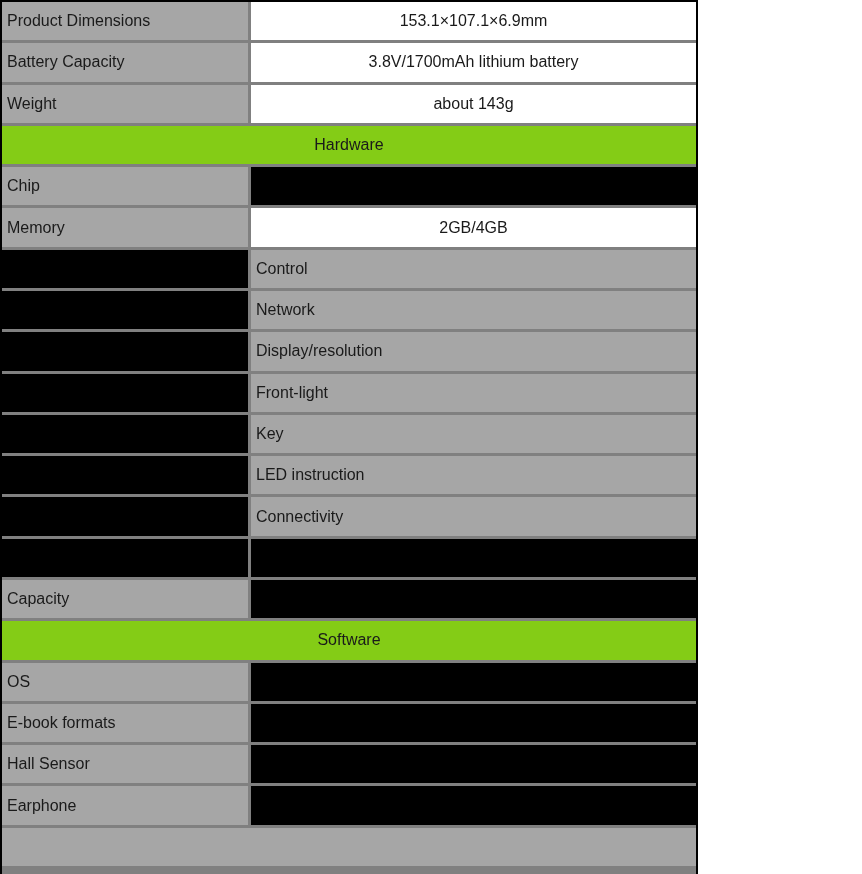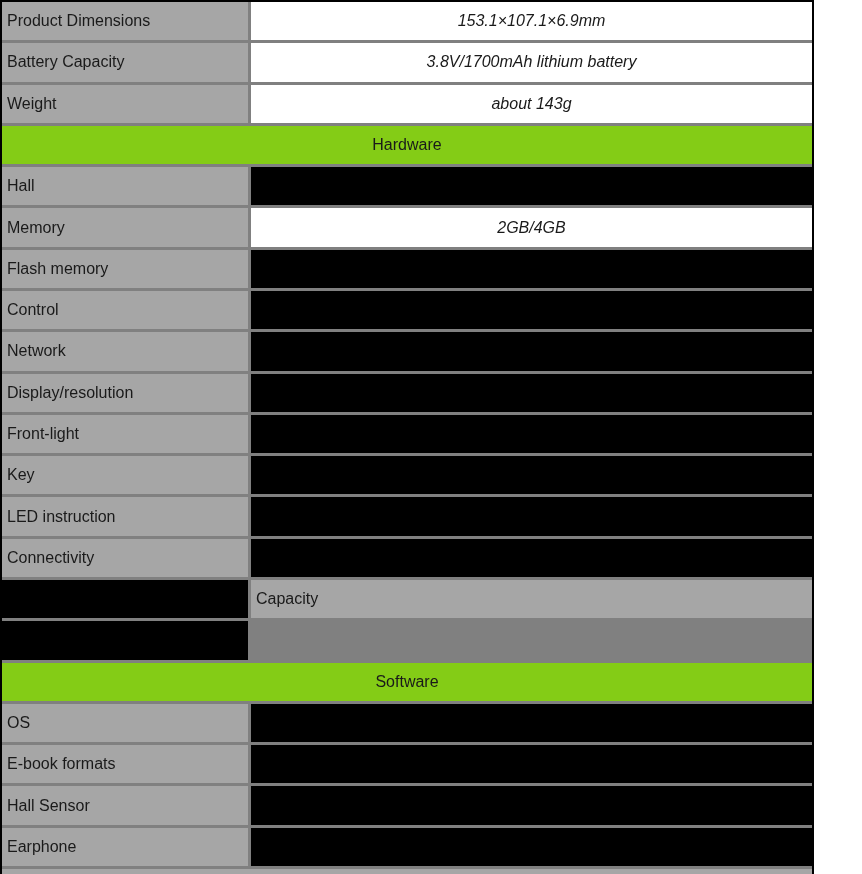--- a/index.html
+++ b/index.html
@@ -3,21 +3,21 @@
 <meta charset="utf-8">
 <style>
   * { margin: 0; padding: 0; box-sizing: border-box; }
   html, body {
     width: 862px; height: 874px;
     background: #ffffff;
     font-family: "Liberation Sans", sans-serif;
     overflow: hidden;
   }
   .spec-table {
-    width: 814px; height: 874px;
+    width: 698px; height: 874px;
     border: 2px solid #000;
     border-bottom: none;
     background: #808080; 
     display: grid;
     grid-template-columns: 246px 1fr;
     grid-template-rows: repeat(21, 1fr) 5px;
     gap: 3px;
   }
   .cell {
     font-size: 16px;
@@ -29,21 +29,21 @@
     background: #a6a6a6;
     display: flex;
     align-items: center;
     padding-left: 5px;
   }
   .value {
     display: flex;
     align-items: center;
     justify-content: center;
   }
-  .v-white { background: #ffffff; font-style: italic; }
+  .v-white { background: #ffffff; }
   .v-black { background: #000000; color: #ffffff; }
   .section {
     grid-column: 1 / -1;
     background: #84cc16;
     display: flex;
     align-items: center;
     justify-content: center;
   }
   .sliver {
     grid-column: 1 / -1;
@@ -59,27 +59,26 @@
   <div class="cell value v-white">153.1×107.1×6.9mm</div>
 
   <div class="cell label">Battery Capacity</div>
   <div class="cell value v-white">3.8V/1700mAh lithium battery</div>
 
   <div class="cell label">Weight</div>
   <div class="cell value v-white">about 143g</div>
 
   <div class="cell section">Hardware</div>
 
-  <div class="cell label">Hall</div>
+  <div class="cell label">Chip</div>
   <div class="cell value v-black"></div>
 
   <div class="cell label">Memory</div>
   <div class="cell value v-white">2GB/4GB</div>
 
-  <div class="cell label">Flash memory</div>
   <div class="cell value v-black"></div>
 
   <div class="cell label">Control</div>
   <div class="cell value v-black"></div>
 
   <div class="cell label">Network</div>
   <div class="cell value v-black"></div>
 
   <div class="cell label">Display/resolution</div>
   <div class="cell value v-black"></div>

